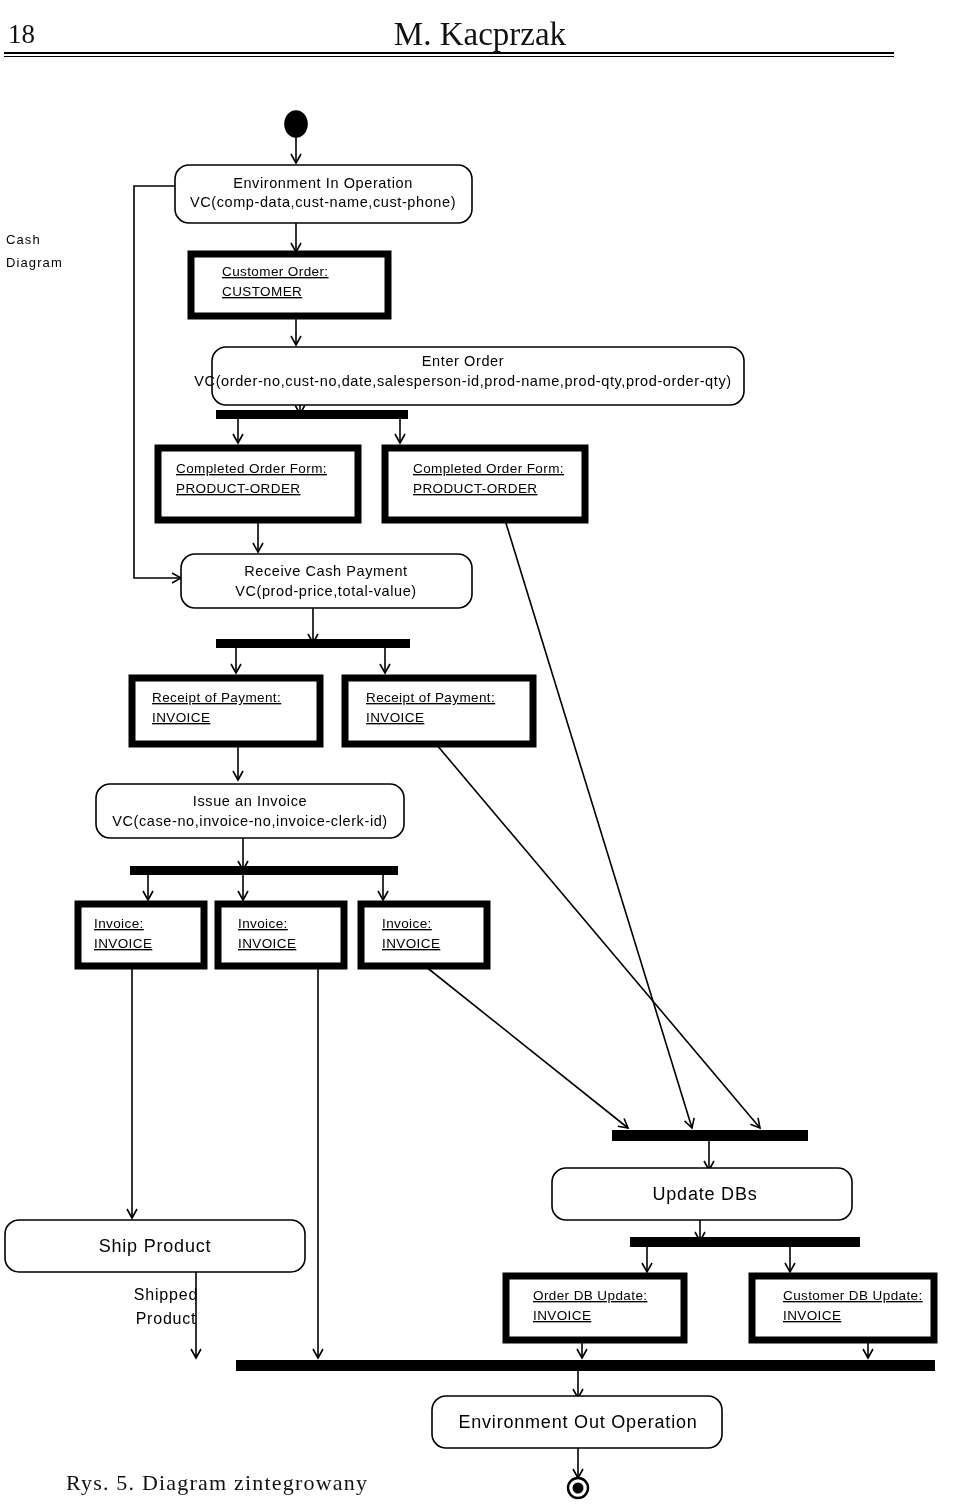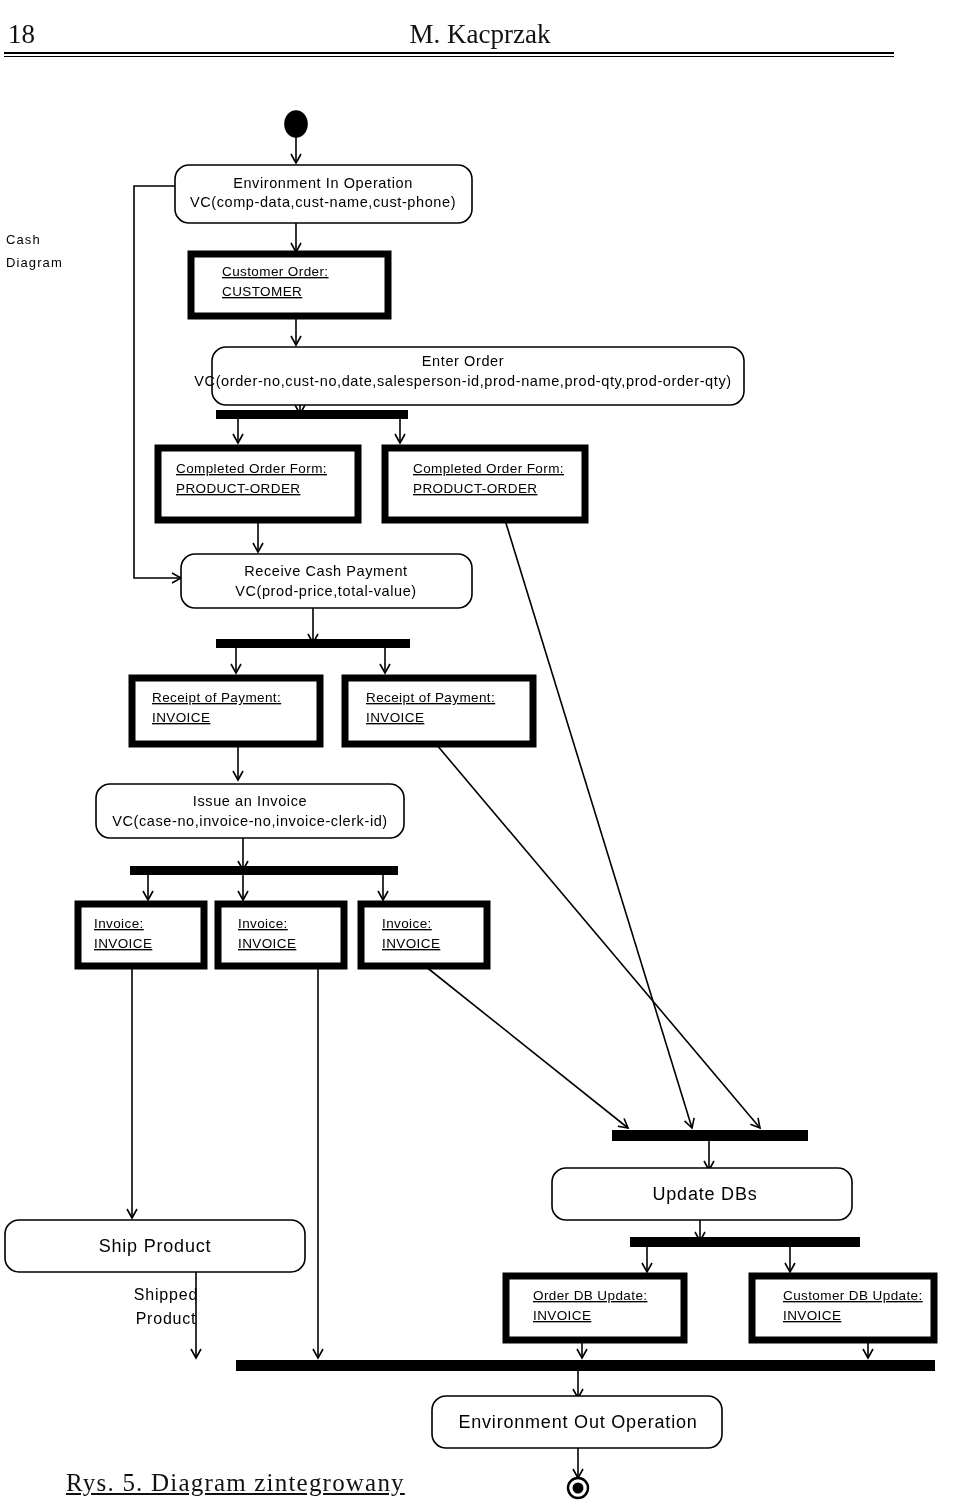--- a/index.html
+++ b/index.html
@@ -34,21 +34,21 @@
     line-height: 30px;
     color: #111;
   }
   .running-head {
     position: absolute;
     left: 0;
     top: 2px;
     width: 960px;
     text-align: center;
     font-family: "Liberation Serif", serif;
-    font-size: 27px;
+    font-size: 33px;
     line-height: 30px;
     color: #111;
   }
   .rule-top {
     position: absolute;
     left: 4px;
     top: 35px;
     width: 890px;
     height: 2px;
     background: #000;
@@ -73,26 +73,25 @@
     letter-spacing: 1.1px;
     color: #000;
   }
 
   
   .figure-caption {
     position: absolute;
     left: 66px;
     top: 1468px;
     font-family: "Liberation Serif", serif;
-    font-size: 25px;
+    font-size: 22px;
     line-height: 30px;
     letter-spacing: 1.2px;
     color: #111;
     white-space: nowrap;
-    text-decoration: underline;
   }
 
   
   #diagram {
     position: absolute;
     left: 0;
     top: 0;
     width: 960px;
     height: 1504px;
   }

